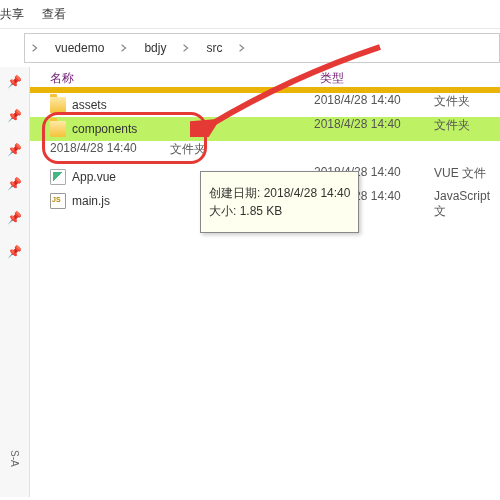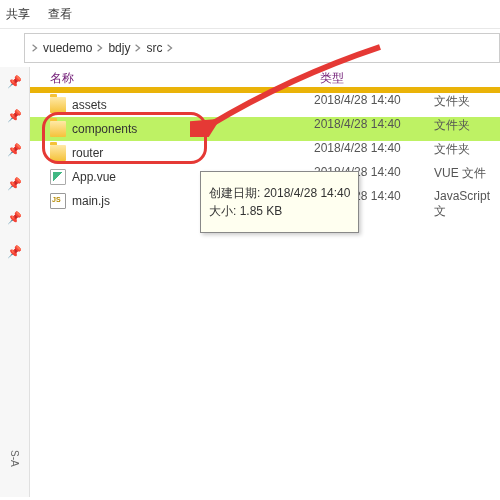--- a/index.html
+++ b/index.html
@@ -1,20 +1,20 @@
 <!DOCTYPE html>
 <html><head>
 <meta charset="utf-8">
 <style>
 *{margin:0;padding:0;box-sizing:border-box;font-family:"Microsoft YaHei","Segoe UI",sans-serif;font-size:12px}
 body{background:#fff;width:500px;height:500px;overflow:hidden;position:relative}
-.menubar{height:28px;display:flex;align-items:center;padding-left:6px;gap:18px;color:#333}
+.menubar{height:28px;display:flex;align-items:center;padding-left:0;gap:18px;color:#333}
 .menubar span{cursor:default}
 .divider{height:1px;background:#e8e8e8}
-.breadcrumb{height:30px;display:flex;align-items:center;border:1px solid #ccc;margin:4px 0 4px 24px;padding:0 6px;gap:4px;color:#333}
+.breadcrumb{height:30px;display:flex;align-items:center;border:1px solid #ccc;margin:4px 0 4px 24px;padding:0 6px;gap:16px;color:#333}
 .bc-sep{color:#999;display:inline-flex;align-items:center}
 .bc-sep svg{width:8px;height:8px}
 .main{display:flex;height:calc(100% - 70px)}
 .sidebar{width:30px;background:#f7f7f7;border-right:1px solid #e0e0e0;display:flex;flex-direction:column;padding-top:8px;gap:20px;align-items:center}
 .pin{color:#888}
 .bottom-pin{margin-top:auto;margin-bottom:30px;font-size:10px;color:#666;writing-mode:vertical-rl}
 .filelist{flex:1;position:relative}
 .headers{display:flex;height:26px;align-items:flex-end;border-bottom:6px solid #eab308;color:#701a75;padding-left:20px}
 .col-name{width:270px}
 .col-date{width:120px}
@@ -97,24 +97,20 @@
         </div>
         <div class="row selected">
           <div class="cell-name">
             <span class="icon folder-icon"></span>
             <span>components</span>
           </div>
           <div class="cell-date">2018/4/28 14:40</div>
           <div class="cell-type">文件夹</div>
         </div>
         <div class="row">
-          <div class="cell-name">
-            <span class="icon folder-icon"></span>
-            <span>router</span>
-          </div>
           <div class="cell-date">2018/4/28 14:40</div>
           <div class="cell-type">文件夹</div>
         </div>
         <div class="row">
           <div class="cell-name">
             <span class="icon file-icon vue"></span>
             <span>App.vue</span>
           </div>
           <div class="cell-date">2018/4/28 14:40</div>
           <div class="cell-type">VUE 文件</div>

